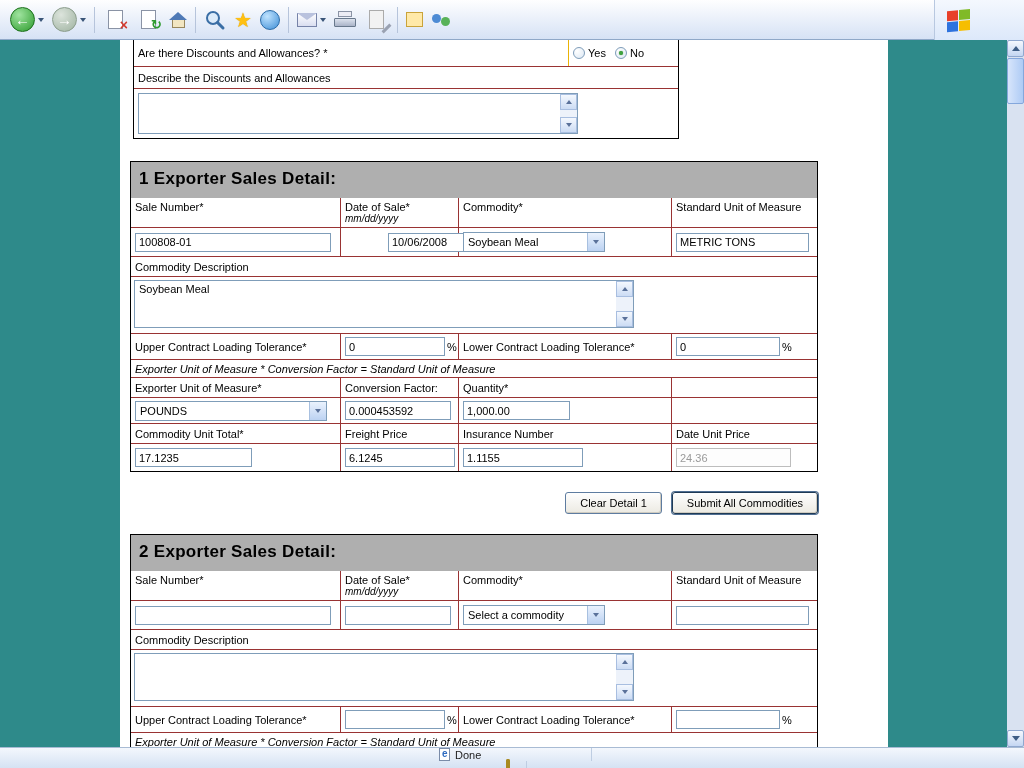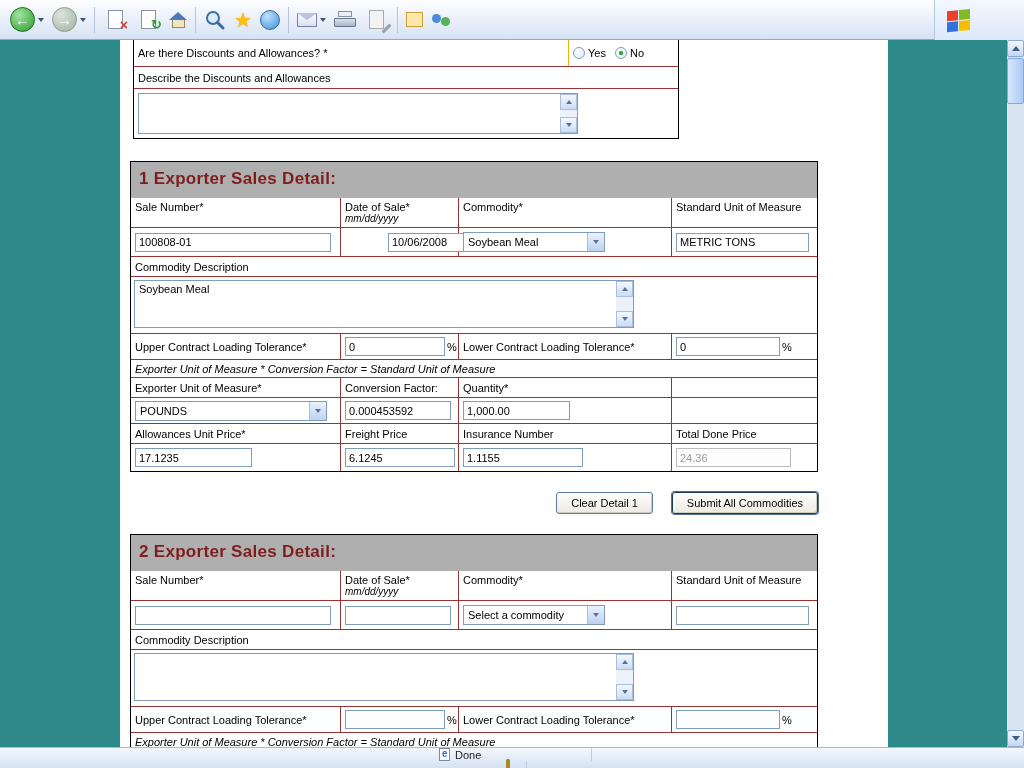--- a/index.html
+++ b/index.html
@@ -103,21 +103,21 @@
   .ta-content { flex:1; padding:2px 4px; font-size:11px; overflow:hidden; white-space:pre-wrap; }
   .ta-scroll { width:17px; display:flex; flex-direction:column; background:#EDF2FA; }
   .ta-btn { height:16px; background:linear-gradient(#F4F8FE,#CCDCF4); border:1px solid #A8BEE0;
     display:flex; align-items:center; justify-content:center; }
   .ta-track { flex:1; }
   .tri-up { width:0; height:0; border-left:3px solid transparent; border-right:3px solid transparent; border-bottom:4px solid #5A719A; }
   .tri-down { width:0; height:0; border-left:3px solid transparent; border-right:3px solid transparent; border-top:4px solid #5A719A; }
 
   
   .section { margin-left:10px; width:688px; border:1px solid #000; background:#fff; }
-  .sec-header { height:36px; background:#AFAFAF; color:#7f1d1d; font-size:17px; font-weight:bold;
+  .sec-header { height:36px; background:#AFAFAF; color:#000000; font-size:17px; font-weight:bold;
     padding:7px 0 0 8px; letter-spacing:0.3px; }
   .trow { display:flex; border-bottom:1px solid #993333; }
   .trow.last { border-bottom:none; }
   .c { border-right:1px solid #993333; padding:2px 4px; }
   .c:last-child { border-right:none; }
   .c1 { width:210px; } .c2 { width:118px; } .c3 { width:213px; } .c4 { flex:1; }
   .cspan { flex:1; }
   .lbl { font-size:11px; padding-top:3px; }
   .cc { display:flex; align-items:center; }
   .fmt { display:block; font-size:10px; font-style:italic; }
@@ -126,21 +126,21 @@
   .xp-input { height:19px; border:1px solid #7F9DB9; background:#fff; font-size:11px; padding:0 3px;
     font-family:"Liberation Sans", sans-serif; }
   .xp-input.dis { border-color:#BDBDBD; color:#9A9A9A; background:#FDFDFD; }
   .pct { margin-left:2px; }
 
   .xp-select { display:inline-flex; height:20px; border:1px solid #7F9DB9; background:#fff; align-items:center; }
   .sel-text { flex:1; padding:0 4px; white-space:nowrap; overflow:hidden; font-size:11px; }
   .sel-btn { width:17px; height:100%; background:linear-gradient(#EAF2FD,#BCD2F2); border-left:1px solid #A8C0E0;
     display:flex; align-items:center; justify-content:center; }
 
-  .btnrow { margin:20px 8px 20px 10px; width:688px; display:flex; justify-content:flex-end; gap:19px; }
+  .btnrow { margin:20px 8px 20px 10px; width:688px; display:flex; justify-content:flex-end; gap:10px; }
   .xp-btn { height:22px; padding:0 14px; font-size:11px; font-family:"Liberation Sans", sans-serif;
     background:linear-gradient(#FEFEFE,#ECEAE2); border:1px solid #5E7CA0; border-radius:3px;
     box-shadow:inset -1px -1px 0 #CFCBC0; cursor:default; }
   .xp-btn.default { border:1px solid #1F3A55; box-shadow:0 0 0 1px #4F6E92, inset -1px -1px 0 #CFCBC0; }
 </style>
 </head>
 <body>
 
 <div id="window">
 
@@ -354,30 +354,30 @@
             <input class="xp-input" style="width: 106px;" value="0.000453592">
           </div>
         <div class="c c3 cc">
             <input class="xp-input" style="width: 107px;" value="1,000.00">
           </div>
         <div class="c c4"></div>
       </div>
 
       <div class="trow" style="height:20px;">
         <div class="c c1 cc">
-            <span>Allowances Unit Price*</span>
+            <span>Commodity Unit Total*</span>
           </div>
         <div class="c c2 cc">
             <span>Freight Price</span>
           </div>
         <div class="c c3 cc">
             <span>Insurance Number</span>
           </div>
         <div class="c c4 cc">
-            <span>Total Done Price</span>
+            <span>Date Unit Price</span>
           </div>
       </div>
 
       <div class="trow last" style="height:27px;">
         <div class="c c1 cc">
             <input class="xp-input" style="width: 117px;" value="17.1235">
           </div>
         <div class="c c2 cc">
             <input class="xp-input" style="width: 110px;" value="6.1245">
           </div>

